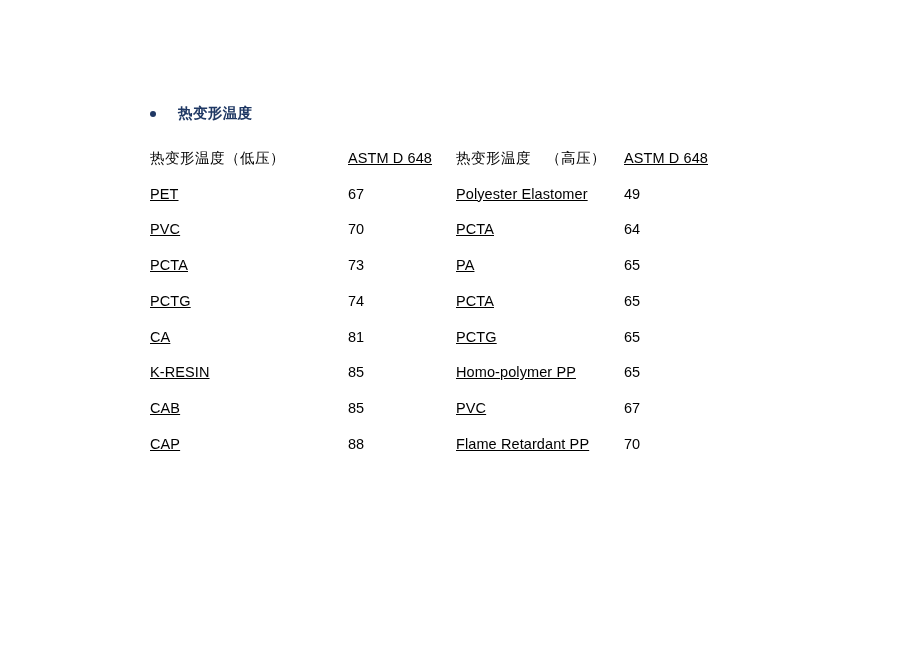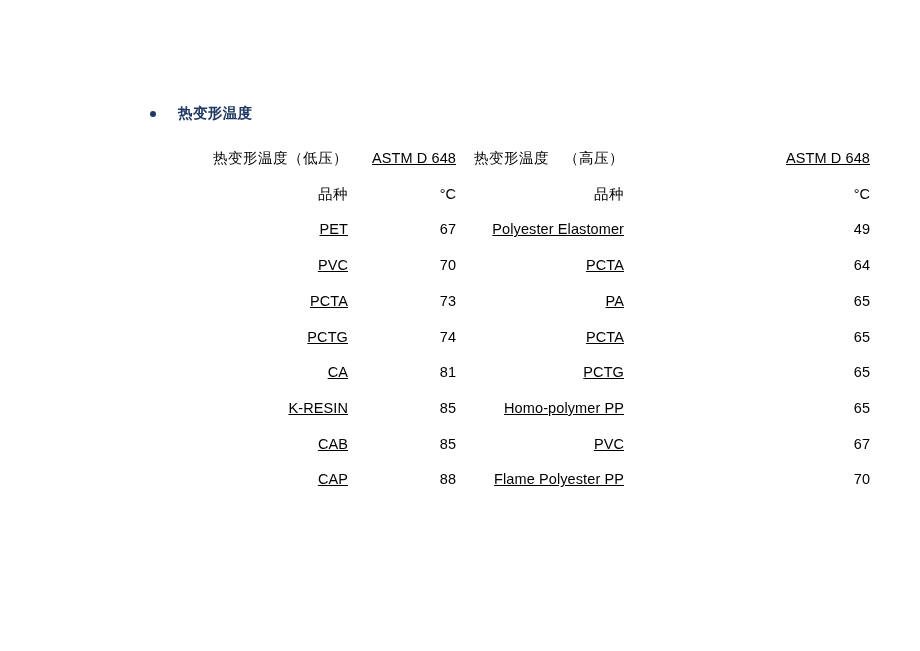--- a/index.html
+++ b/index.html
@@ -63,21 +63,20 @@
   }
   .data-table td {
     padding: 0;
     vertical-align: top;
     white-space: nowrap;
     font-size: 14.5px;
     line-height: 35.7px;
     height: 35.7px;
     color: #000000;
     overflow: hidden;
-    text-align: right;
   }
 
   .col-a { width: 198px; }
   .col-b { width: 108px; }
   .col-c { width: 168px; }
   .col-d { width: 246px; }
 
   
   .cjk {
     font-family: "DejaVu Sans", "Liberation Sans", sans-serif;
@@ -118,26 +117,20 @@
     </colgroup>
     <tbody>
 
       <tr>
         <td class="cjk">热变形温度（低压）</td>
         <td class="latin">ASTM D 648</td>
         <td class="cjk">热变形温度　（高压）</td>
         <td class="latin">ASTM D 648</td>
       </tr>
 
-      <tr>
-        <td class="cjk">品种</td>
-        <td class="unit">°C</td>
-        <td class="cjk">品种</td>
-        <td class="unit">°C</td>
-      </tr>
 
       <tr>
         <td class="latin">PET</td>
         <td class="num">67</td>
         <td class="latin">Polyester Elastomer</td>
         <td class="num">49</td>
       </tr>
       <tr>
         <td class="latin">PVC</td>
         <td class="num">70</td>
@@ -170,20 +163,20 @@
       </tr>
       <tr>
         <td class="latin">CAB</td>
         <td class="num">85</td>
         <td class="latin">PVC</td>
         <td class="num">67</td>
       </tr>
       <tr>
         <td class="latin">CAP</td>
         <td class="num">88</td>
-        <td class="latin">Flame Polyester PP</td>
+        <td class="latin">Flame Retardant PP</td>
         <td class="num">70</td>
       </tr>
 
     </tbody>
   </table>
 
 </div>
 
 </body></html>

